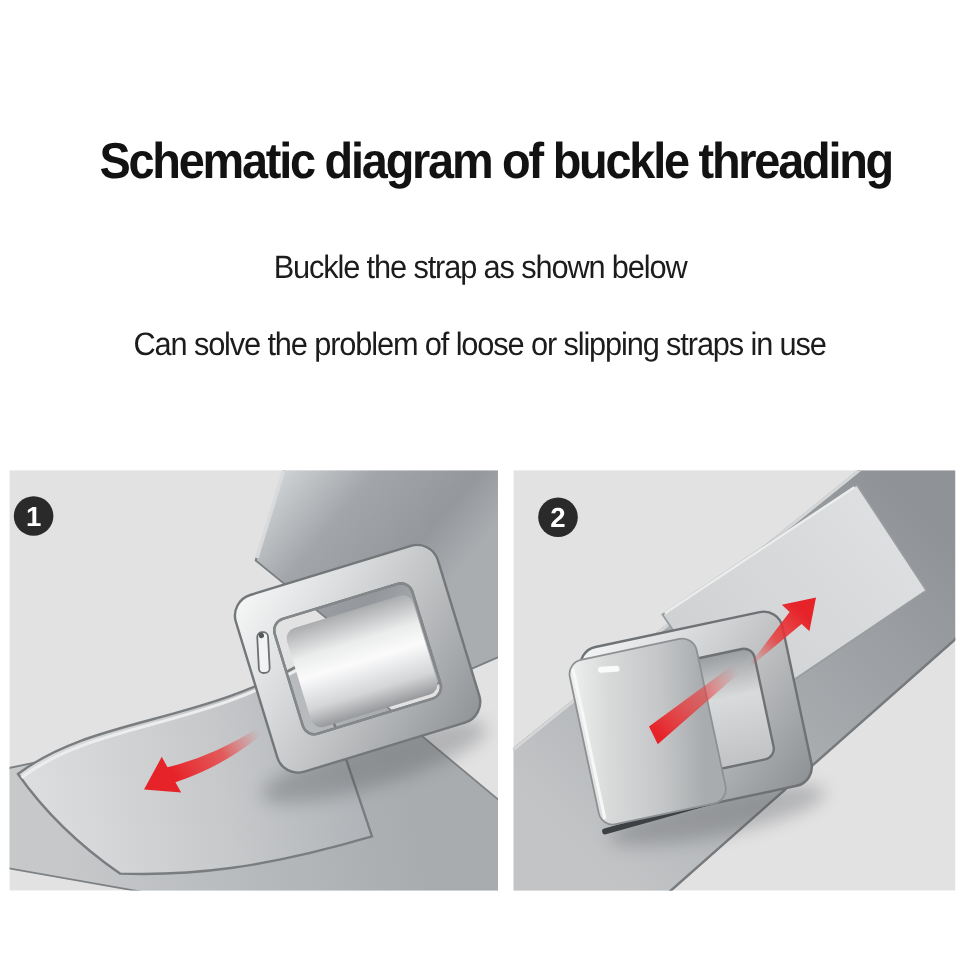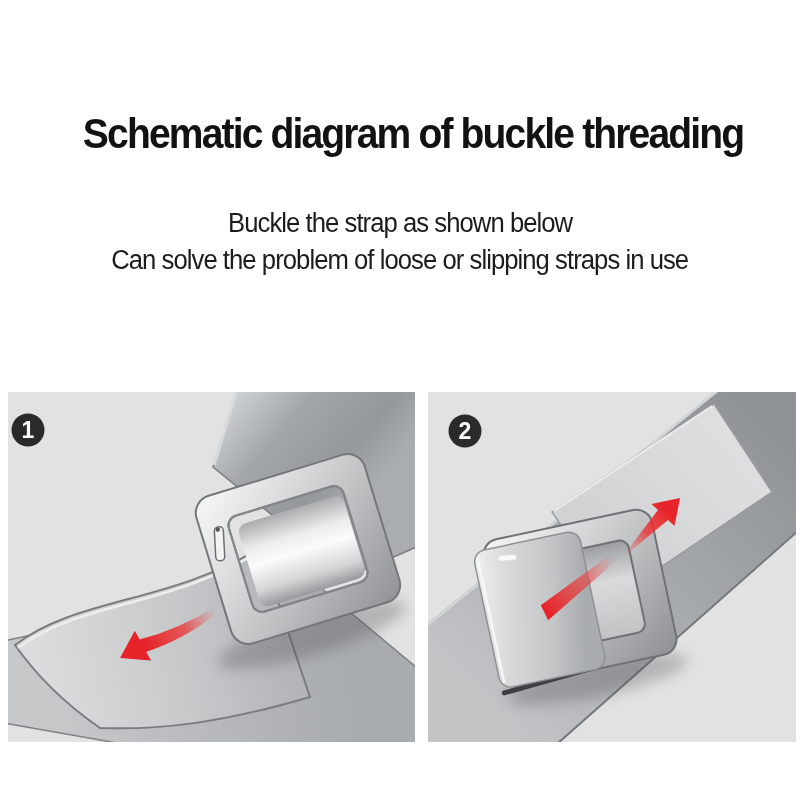--- a/index.html
+++ b/index.html
@@ -14,21 +14,21 @@
     color:var(--title-text,#121212);white-space:nowrap;padding-left:27px;
   }
   .title .squeeze{display:inline-block;transform:scaleX(.93);transform-origin:center;}
   .subtitle{
     position:absolute;left:0;right:0;text-align:center;
     font-weight:normal;font-size:27px;letter-spacing:-1px;
     color:var(--subtitle-text,#1c1c1c);white-space:nowrap;
   }
   .subtitle .squeeze{display:inline-block;transform:scaleX(.95);transform-origin:center;}
   #subtitle-1{top:181px;}
-  #subtitle-2{top:209px;margin-top:36px;}
+  #subtitle-2{top:236px;margin-top:36px;}
   .panel{
     position:absolute;top:392px;height:350px;
     background:var(--panel-background,#e2e2e3);
   }
   #panel-1{left:8px;width:407px;}
   #panel-2{left:428px;width:368px;}
   .panel svg{display:block;width:100%;height:100%;}
   .badge-circle{fill:var(--badge,#2a2a2b);}
   .badge-num{
     fill:var(--badge-number,#ffffff);

